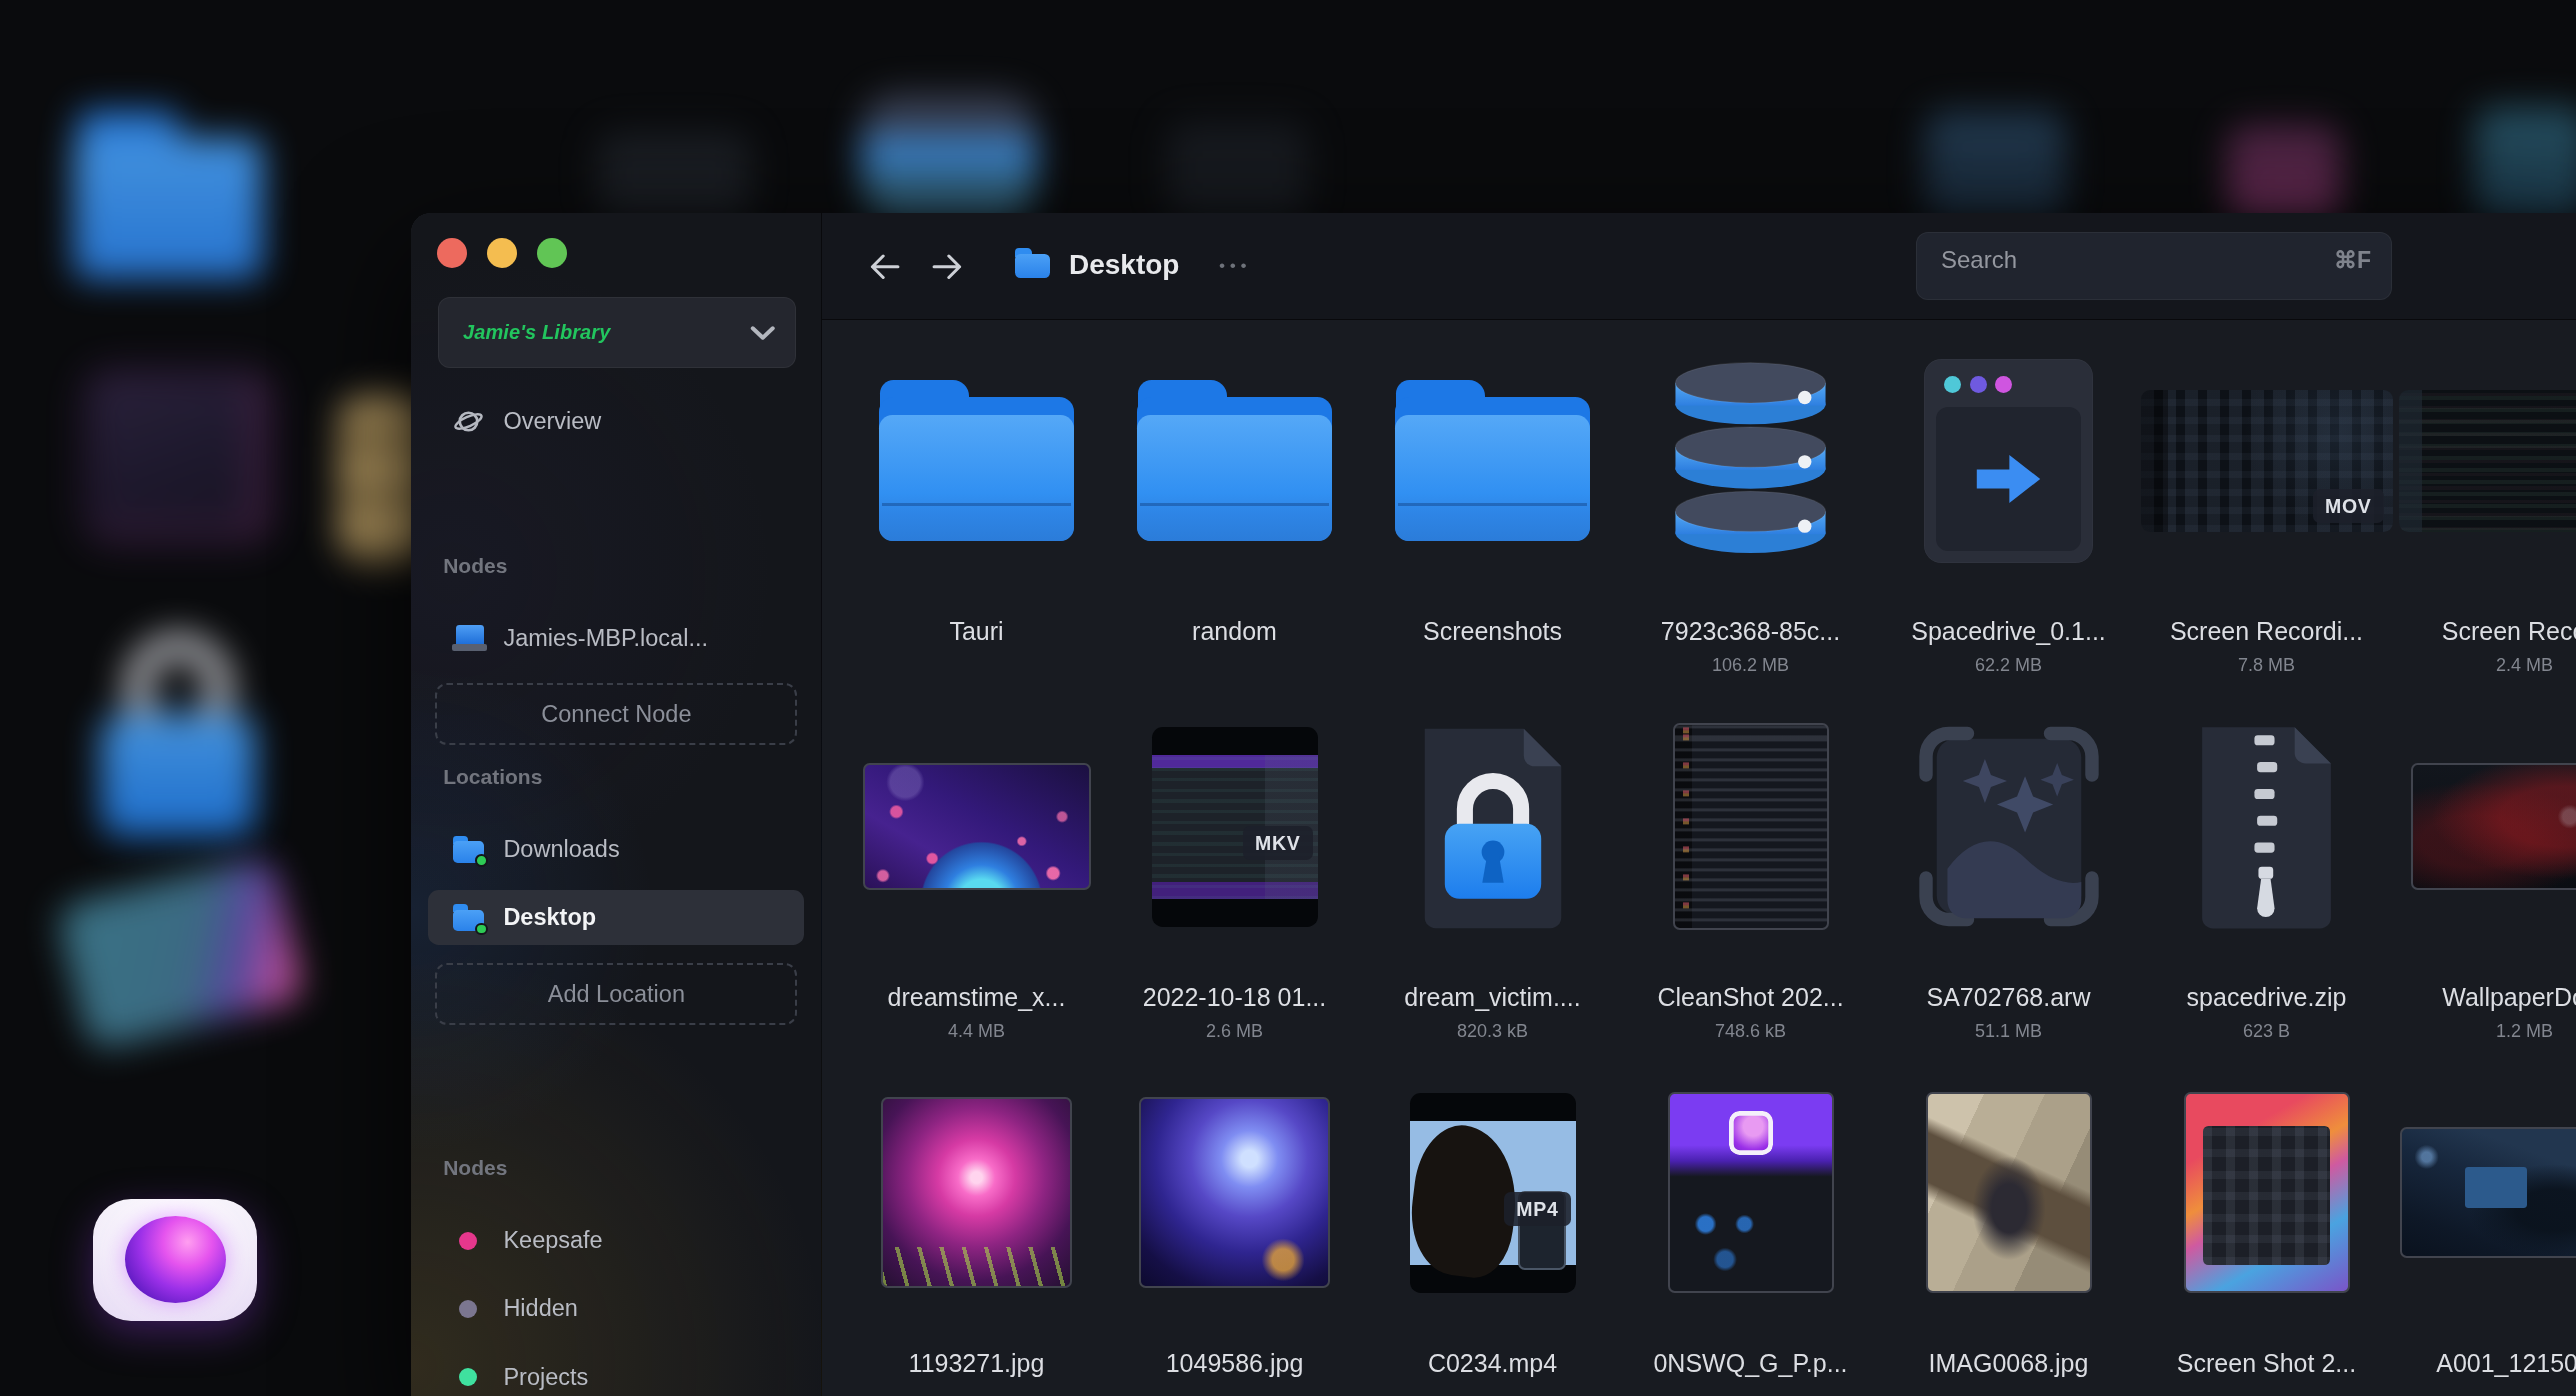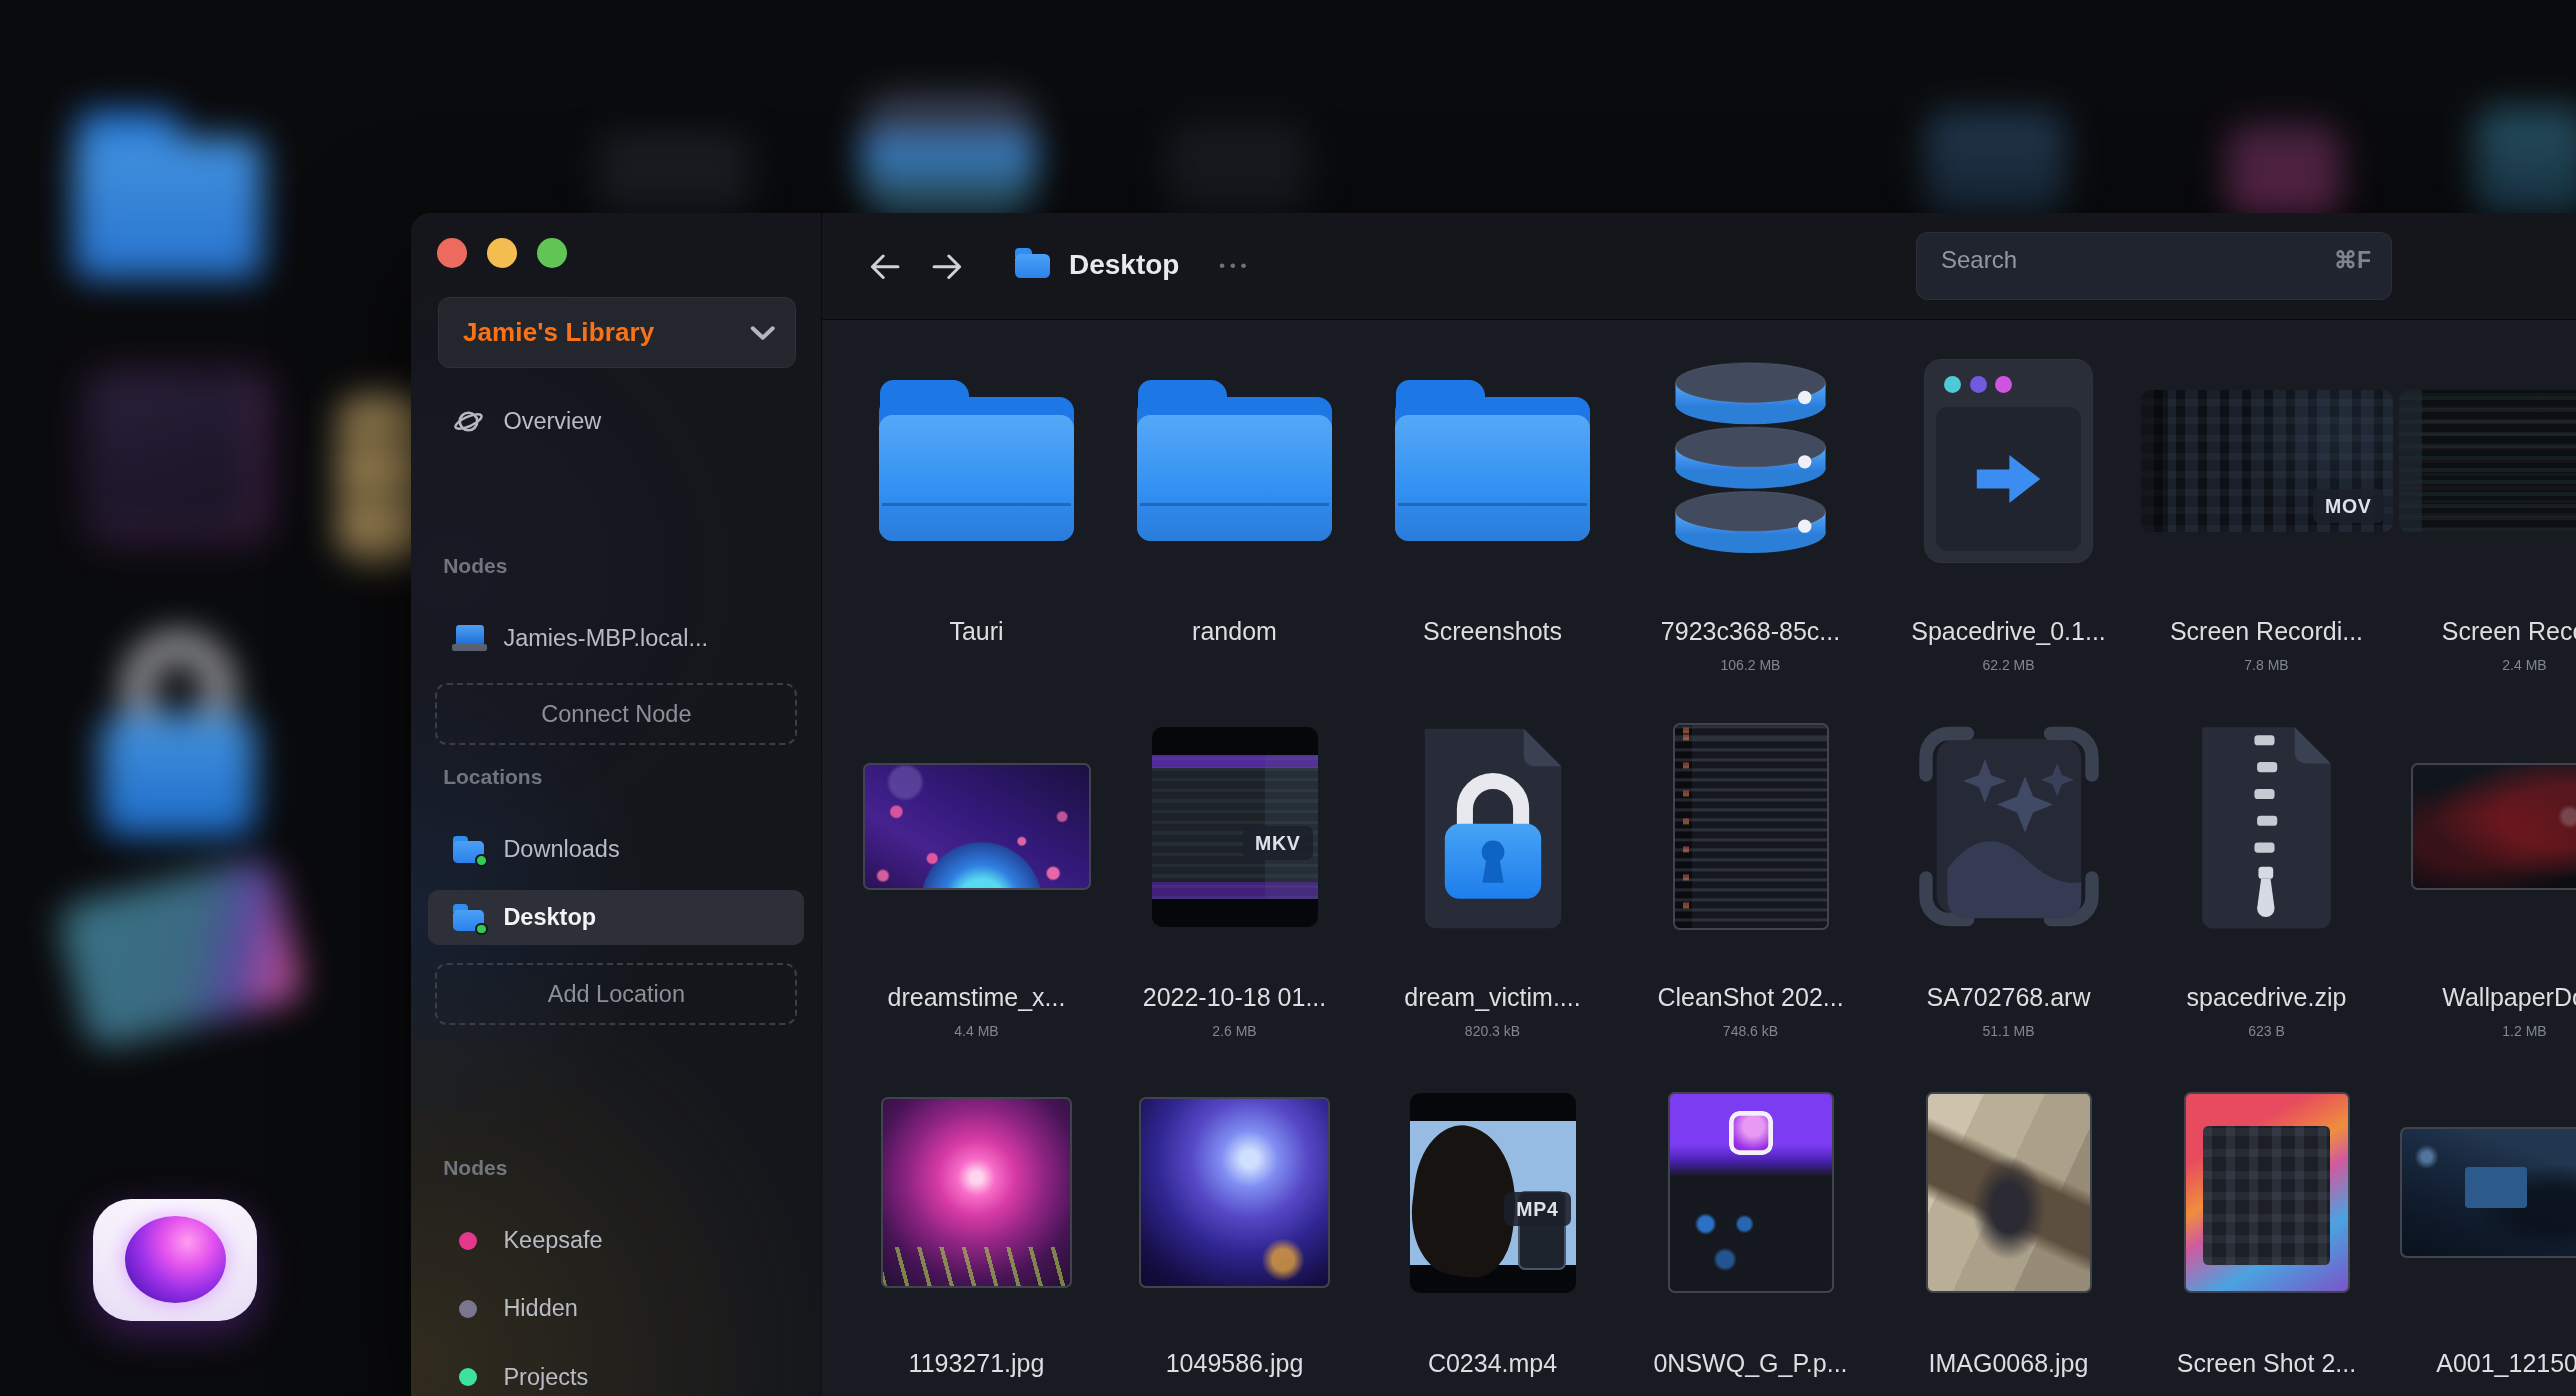--- a/index.html
+++ b/index.html
@@ -45,21 +45,21 @@
       radial-gradient(circle at 0% 58%, rgba(40,90,170,.16), transparent 30%),
       radial-gradient(circle at 10% 30%, rgba(60,50,110,.10), transparent 35%),
       #14161b;
     border-radius:20px 0 0 0; border-right:1.3px solid rgba(0,0,0,.55); }
   .traffic { position:absolute; left:25.5px; top:25px; display:flex; gap:20px; }
   .light { width:30px; height:30px; border-radius:50%; }
 
   .lib-select { position:absolute; left:27px; top:84px; width:358px; height:71px;
     background:#24262e; border:0.7px solid rgba(255,255,255,.05); border-radius:12px;
     display:flex; align-items:center; padding:0 20px 0 24px; }
-  .lib-select .lib-name { flex:1; font-size:26px; font-weight:700; color:#f97316; letter-spacing:0.1px; }
+  .lib-select .lib-name { flex:1; font-size:20px; font-weight:700; color:#22c55e; letter-spacing:0.1px;font-style:italic; }
 
   .side-row { display:flex; align-items:center; height:55px; padding-left:24px; border-radius:10.7px; }
   .side-row .si-icon { width:32px; display:flex; justify-content:center; }
   .side-row .si-label { margin-left:19px; font-size:23.5px; color:#b9bcc4; }
   .side-row.active { background:#2d3039; }
   .side-row.active .si-label { color:#f3f4f6; font-weight:700; }
 
   #overview-row { position:absolute; left:17.4px; top:181px; width:376px; }
 
   .sb-section { position:absolute; left:17.4px; width:376px; }
@@ -98,21 +98,21 @@
   .searchbox input::placeholder { color:#94979f; }
   .searchbox .kbd { font-size:23px; font-weight:700; color:#7f838c; }
 
   
   .content { position:absolute; left:411px; top:107px; right:0; bottom:0; background:#181b21; overflow:hidden; }
   .grid { position:absolute; left:25.5px; top:0; width:1811px; }
   .grid-row { display:flex; height:366px; }
   .cell { width:258px; display:flex; flex-direction:column; align-items:center; padding-top:40px; }
   .media { position:relative; width:258px; height:201px; display:flex; align-items:center; justify-content:center; }
   .fi-name { margin-top:56px; max-width:255px; white-space:nowrap; font-size:25px; font-weight:500; color:#dcdee3; line-height:29.5px; }
-  .fi-size { margin-top:6.7px; font-size:14px; color:#82868f; line-height:24px; }
+  .fi-size { margin-top:6.7px; font-size:18px; color:#82868f; line-height:24px; }
 
   .badge { position:absolute; background:rgba(28,32,42,.88); color:#dfe2e8; font-size:19.5px; font-weight:700;
     padding:5.4px 12px; border-radius:6.7px; letter-spacing:0.7px; }
   .badge.b-wide { right:12px; bottom:38px; }
   .badge.b-port { right:51px; bottom:67px; }
 
   
   .icon-folder { position:relative; width:195px; height:161px; }
   .icon-folder .f-tab { position:absolute; left:1.3px; top:0; width:89px; height:43px; background:#1d78e6; border-radius:13.4px 16px 0 0; }
   .icon-folder .f-back { position:absolute; left:0; top:17.4px; right:0; bottom:0; background:#1d78e6; border-radius:14.8px; }

